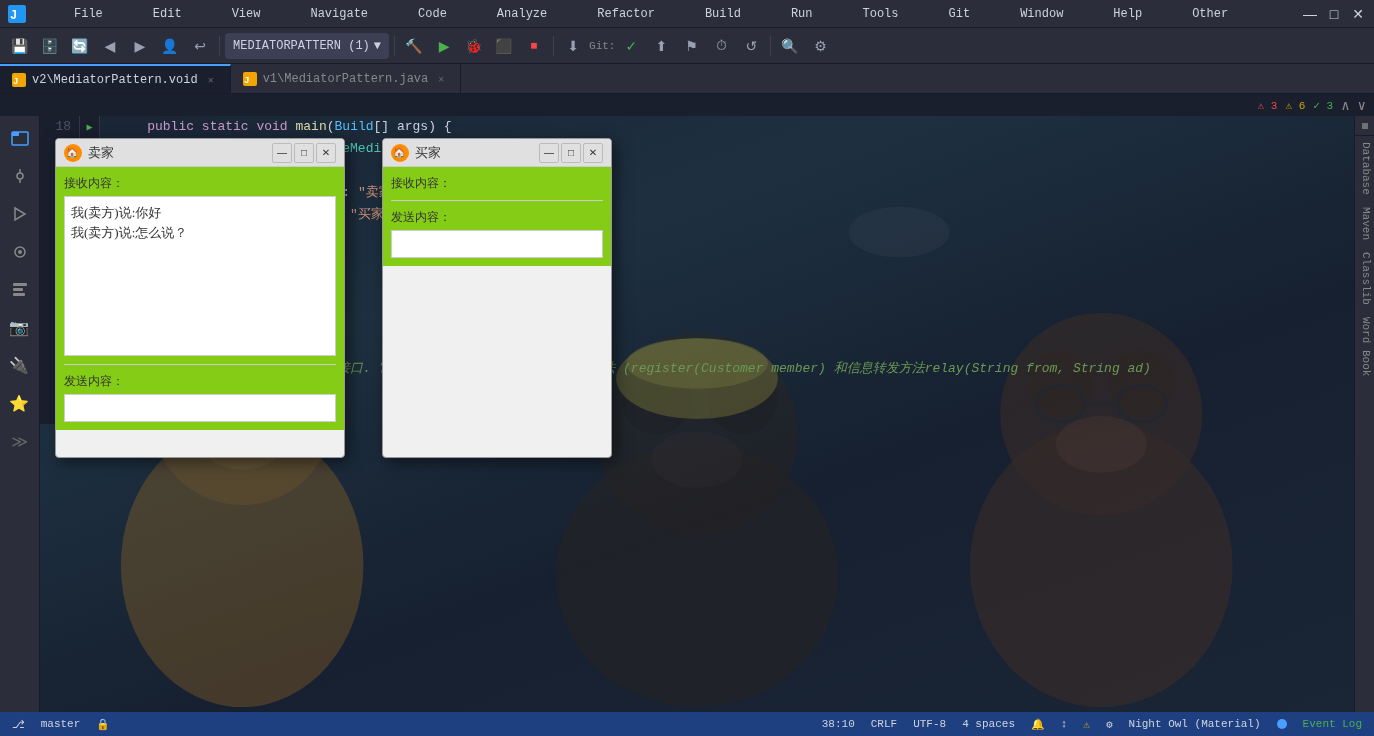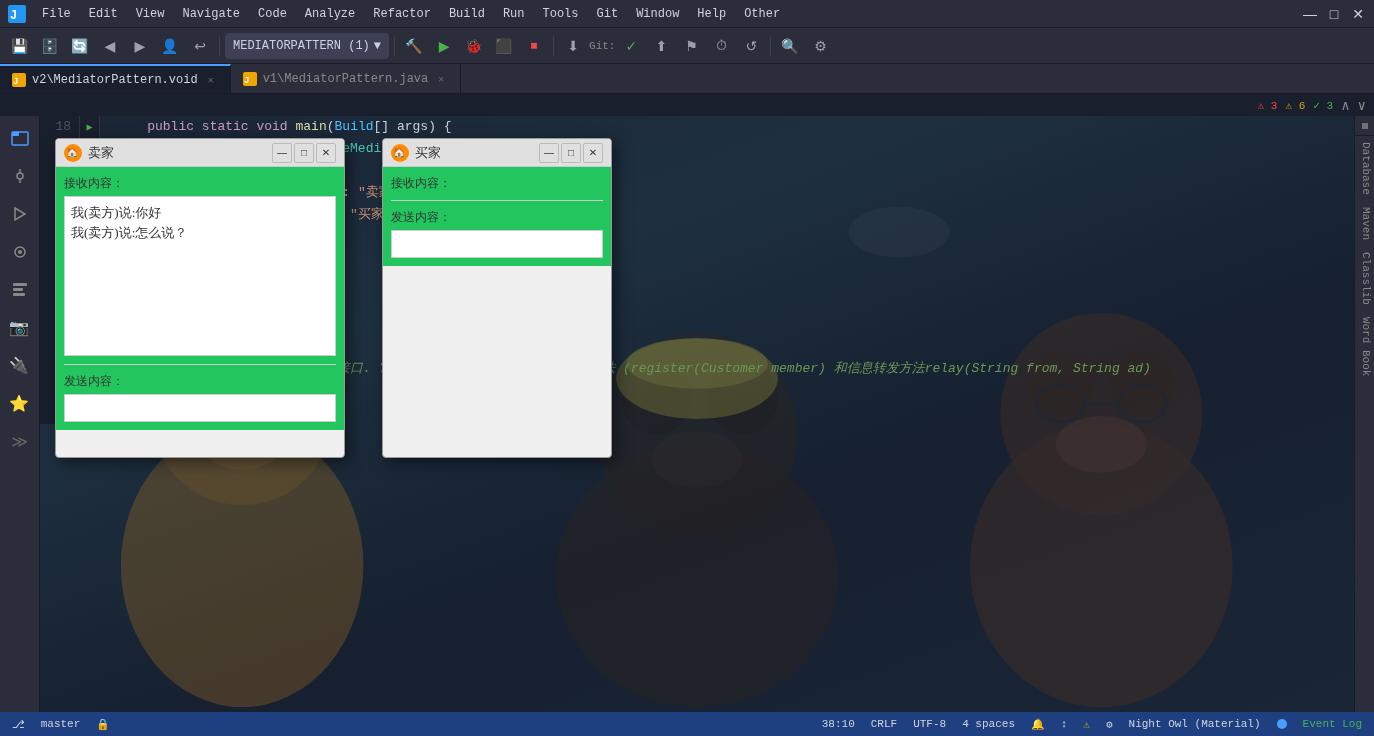--- a/index.html
+++ b/index.html
@@ -24,20 +24,21 @@
       border-bottom: 1px solid #1a1a2e;
       position: relative;
       z-index: 10;
     }
     .menu-item {
       padding: 2px 8px;
       font-size: 12px;
       color: #cdd3de;
       cursor: pointer;
       border-radius: 3px;
+      margin-left: 32px;
     }
 
     .title-bar-center {
       flex: 1;
       text-align: center;
       font-size: 12px;
       color: #888;
     }
 
     .window-controls {
@@ -323,21 +324,21 @@
       cursor: pointer;
       font-size: 10px;
       display: flex;
       align-items: center;
       justify-content: center;
       color: #333;
     }
 
     .dialog-body {
       padding: 8px;
-      background: #22c55e;
+      background: #84cc16;
     }
 
     .section-label {
       font-size: 12px;
       color: #333;
       margin-bottom: 4px;
       display: block;
     }
 
     .receive-area {

